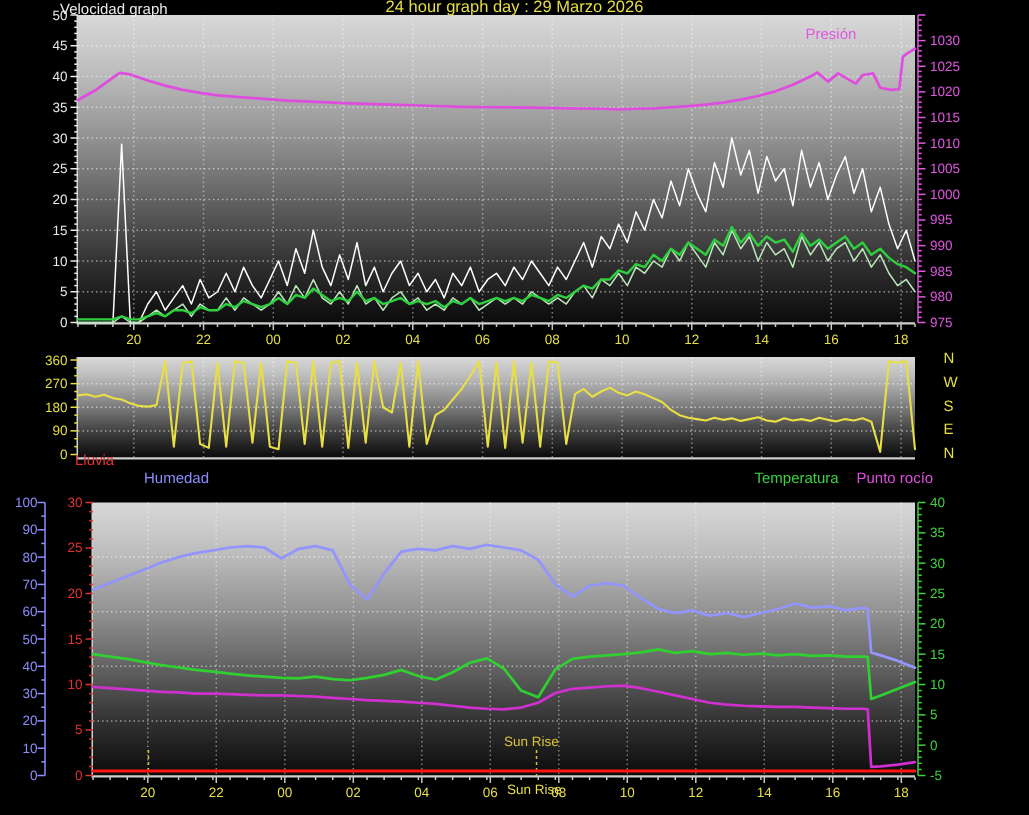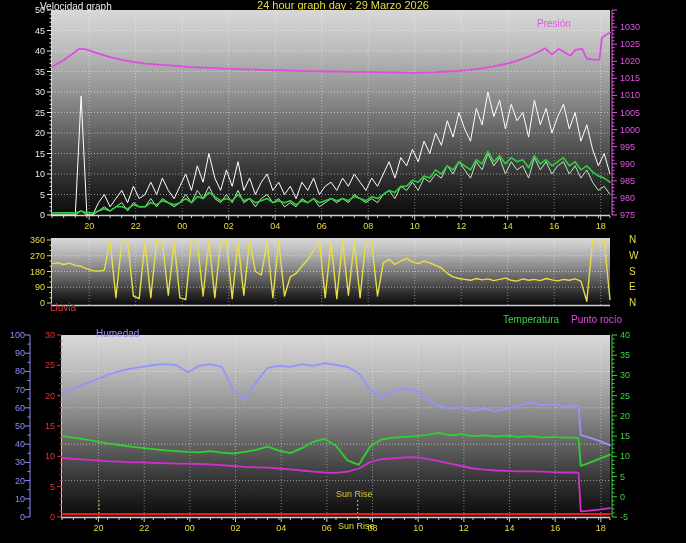--- a/index.html
+++ b/index.html
@@ -565,19 +565,19 @@
 
   <div class="lbl nwsen" style="left:629px;top:232px;color:#e8df45;font-size:10px;line-height:15.75px;">
     <span>N</span>
     <span>W</span>
     <span>S</span>
     <span>E</span>
     <span>N</span>
   </div>
 
   <span class="lbl" style="left:2px;top:302px;color:#e03232;padding-left:48px;">Lluvia</span>
-  <span class="lbl" style="left:96px;top:328px;color:#8d8dfc;text-align:center;">Humedad</span>
+  <span class="lbl" style="left:96px;top:314px;color:#8d8dfc;text-align:center;">Humedad</span>
   <span class="lbl" style="left:455px;top:314px;color:#3fd23f;margin-left:48px;">Temperatura</span>
   <span class="lbl" style="left:571px;top:314px;color:#df4ddf;text-align:center;">Punto rocío</span>
 
   <span class="lbl" style="left:336px;top:489px;color:#d8c33a;font-size:9px;">Sun Rise</span>
   <span class="lbl" style="left:338px;top:521px;color:#e8df45;font-size:9px;">Sun Rise</span>
 </div>
 
 </body></html>

